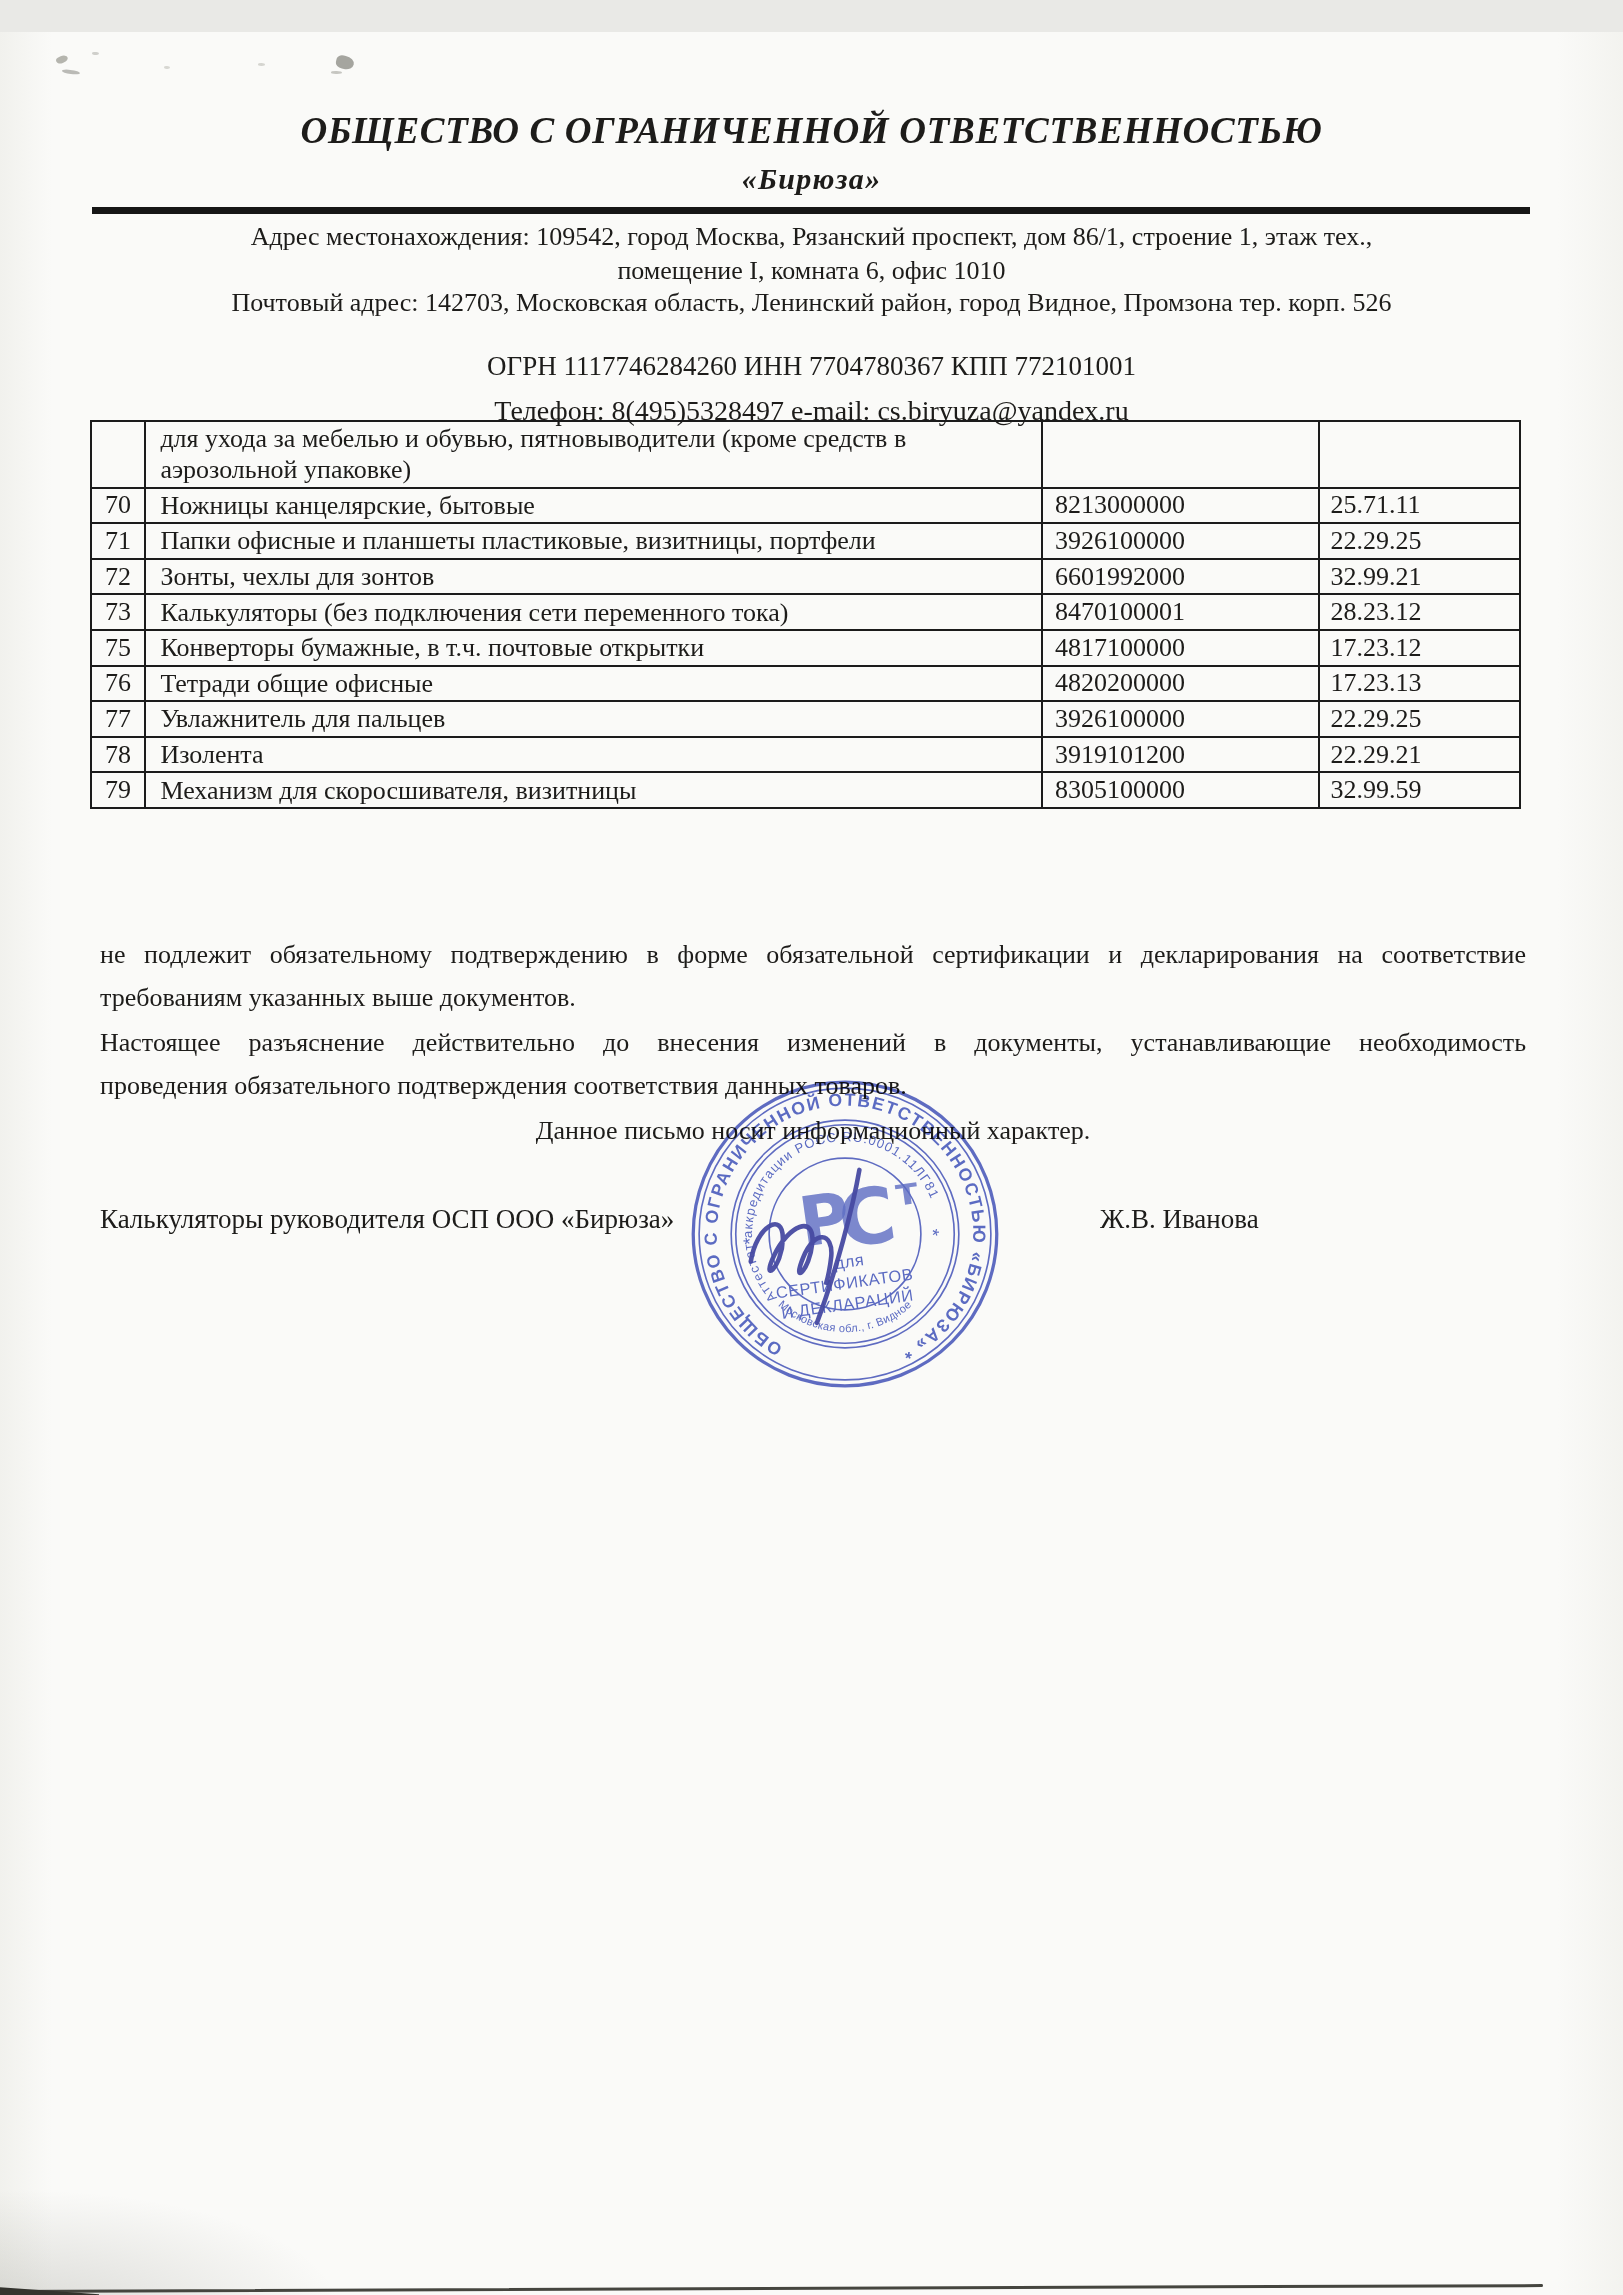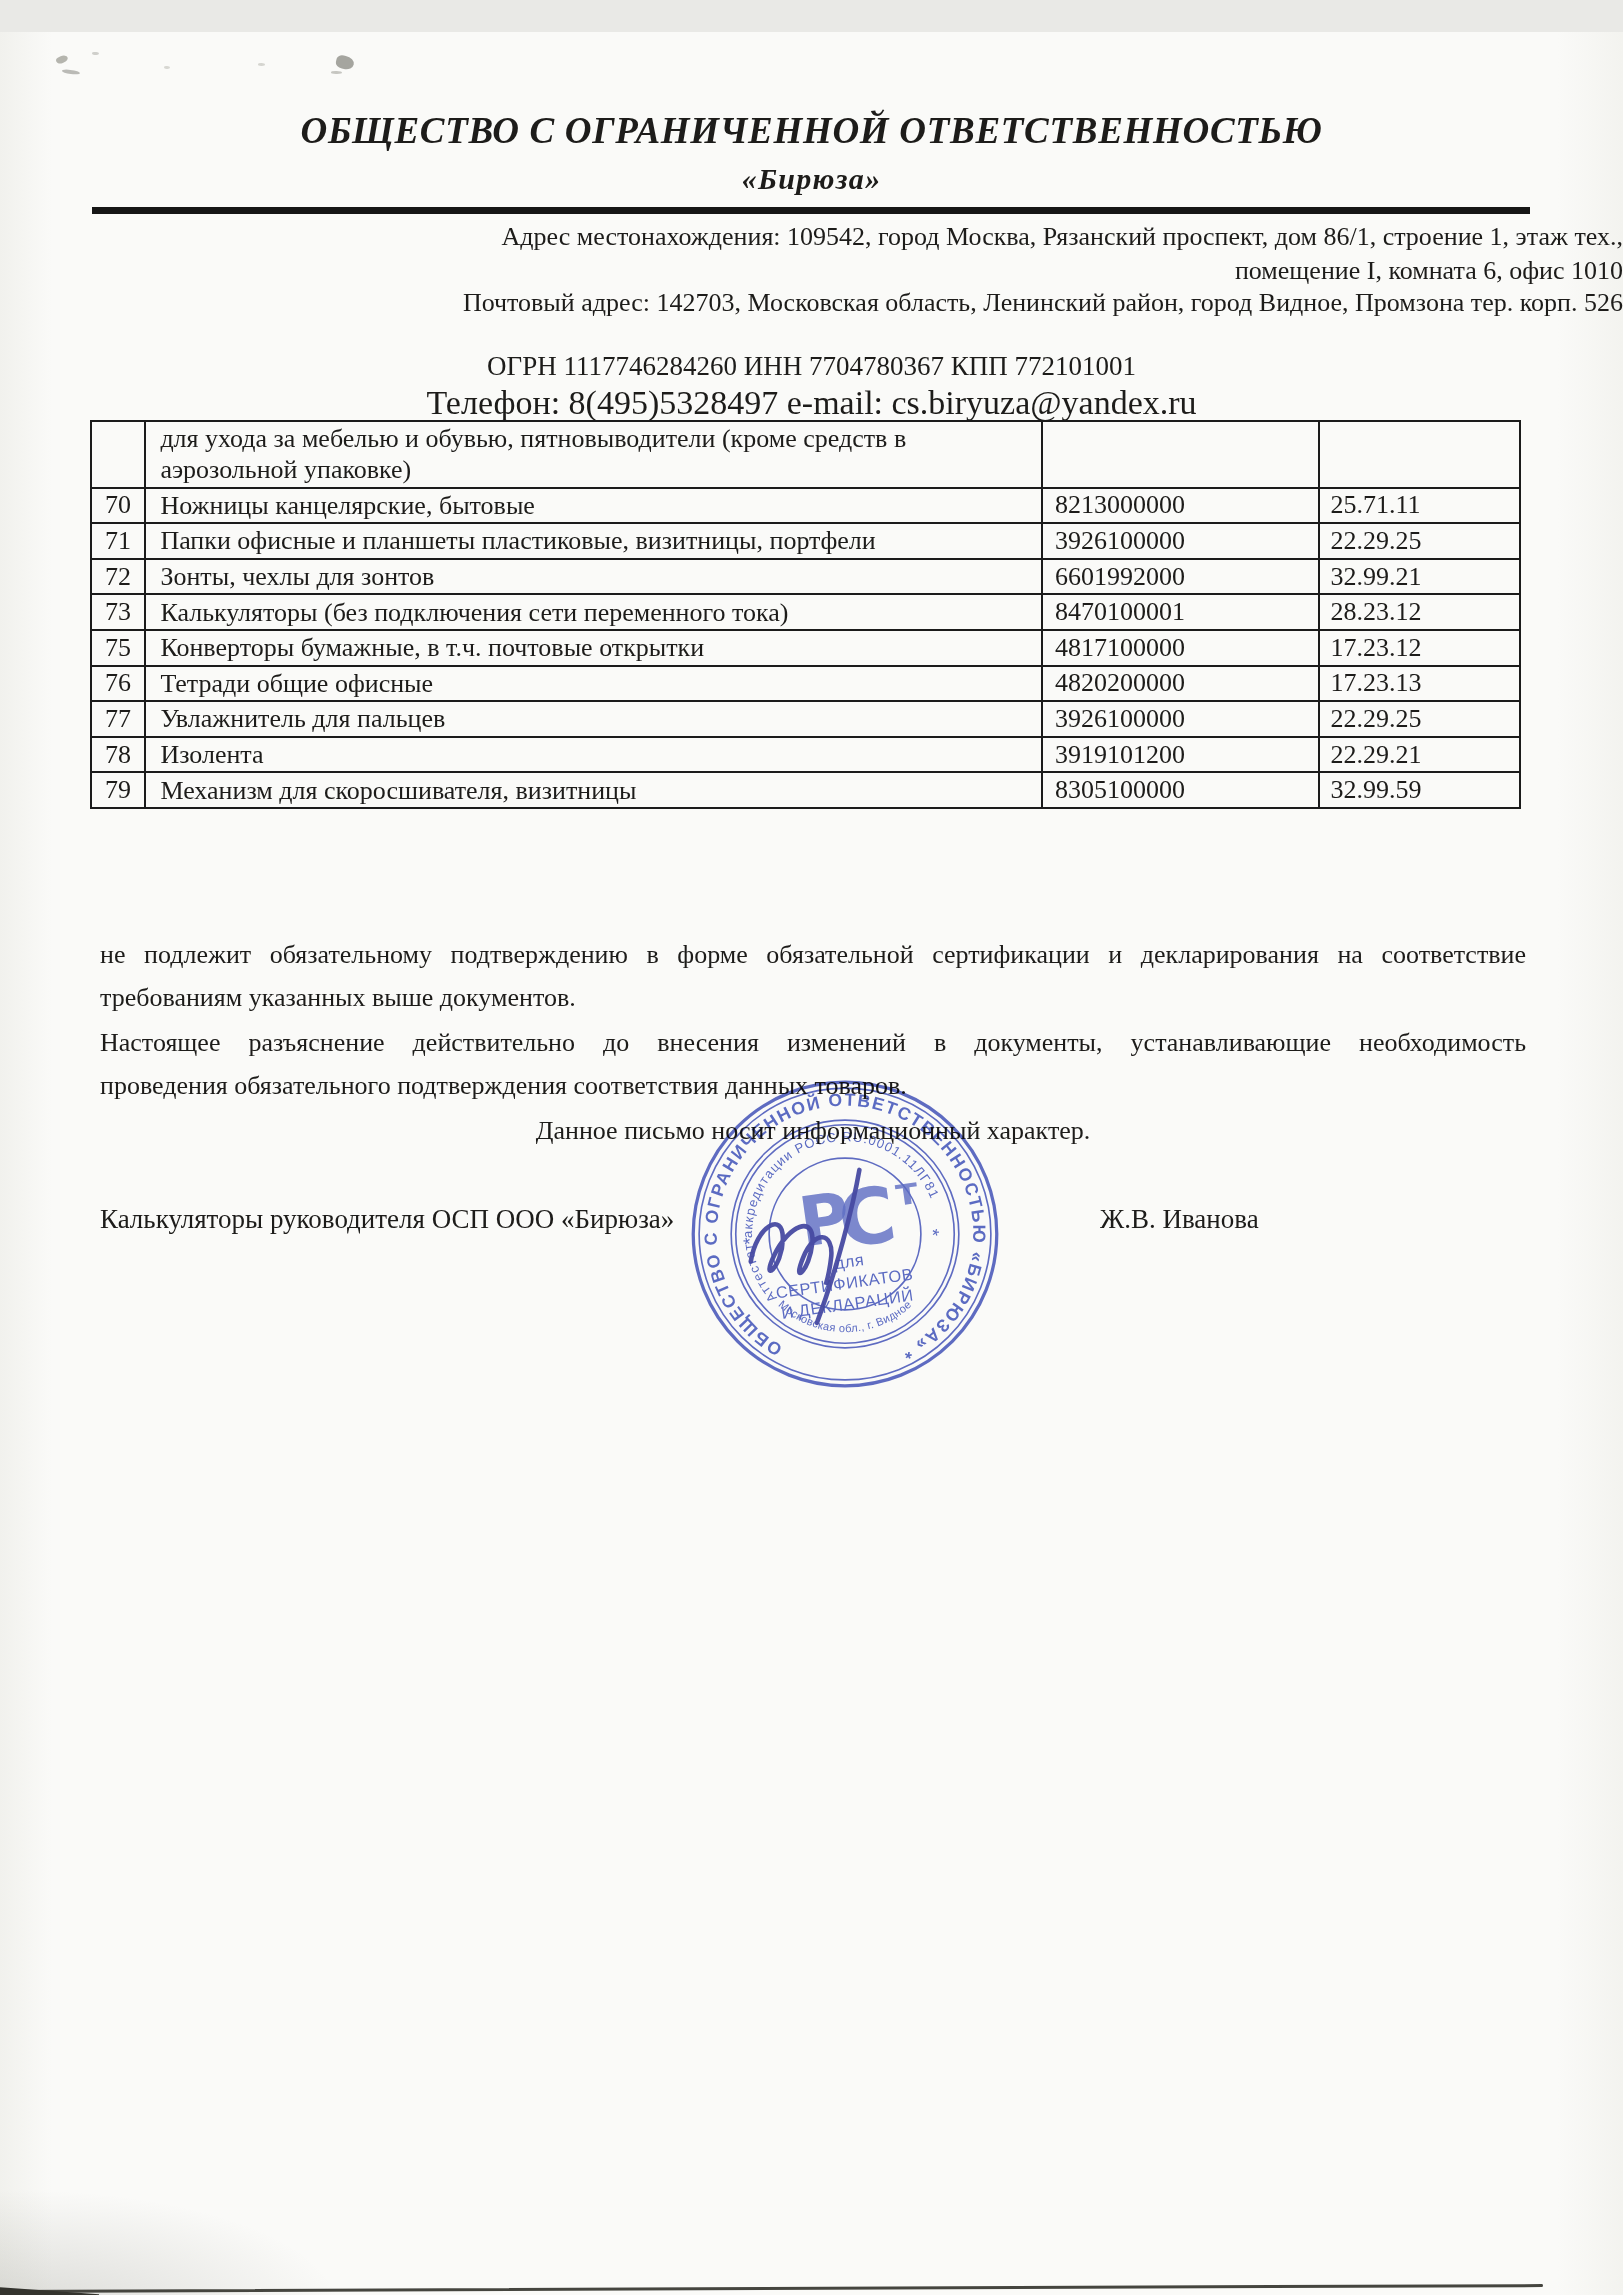--- a/index.html
+++ b/index.html
@@ -12,24 +12,24 @@
       #fafaf8;
     margin-top: 32px;
   }
   .abs { position:absolute; }
   .centerline { left:0; width:1623px; text-align:center; white-space:nowrap; }
 
   .title-main { top:77px; font-size:37px; font-weight:bold; font-style:italic; letter-spacing:0.7px; }
   .title-quoted { top:130px; font-size:30px; font-weight:bold; font-style:italic; letter-spacing:1.3px; }
   .head-rule { top:175px; left:92px; width:1438px; height:6.5px; background:#161616; }
 
-  .addr { font-size:26px;text-align:right; }
+  .addr { font-size:26px; }
   .addr1 { top:190px; } .addr2 { top:224px; } .addr3 { top:256px; }
   .reg   { top:319px; font-size:27px; }
-  .phone { top:352px; font-size:34px; }
+  .phone { top:363px; font-size:28px; }
 
   table.goods { position:absolute; top:388px; left:90px; width:1428px;
     border-collapse:collapse; table-layout:fixed; font-size:26px; }
   table.goods td { border:2px solid #1b1b1b; vertical-align:middle; overflow:hidden; }
   table.goods tr { height:30px; }
   table.goods tr.cont-row { height:63px; }
   td.c-num  { text-align:center; }
   td.c-desc { padding:1.3px 5.2px 1.3px 14.4px; line-height:31px; }
   td.c-code { padding-left:12px; }
   td.c-okpd { padding-left:10.5px; }

